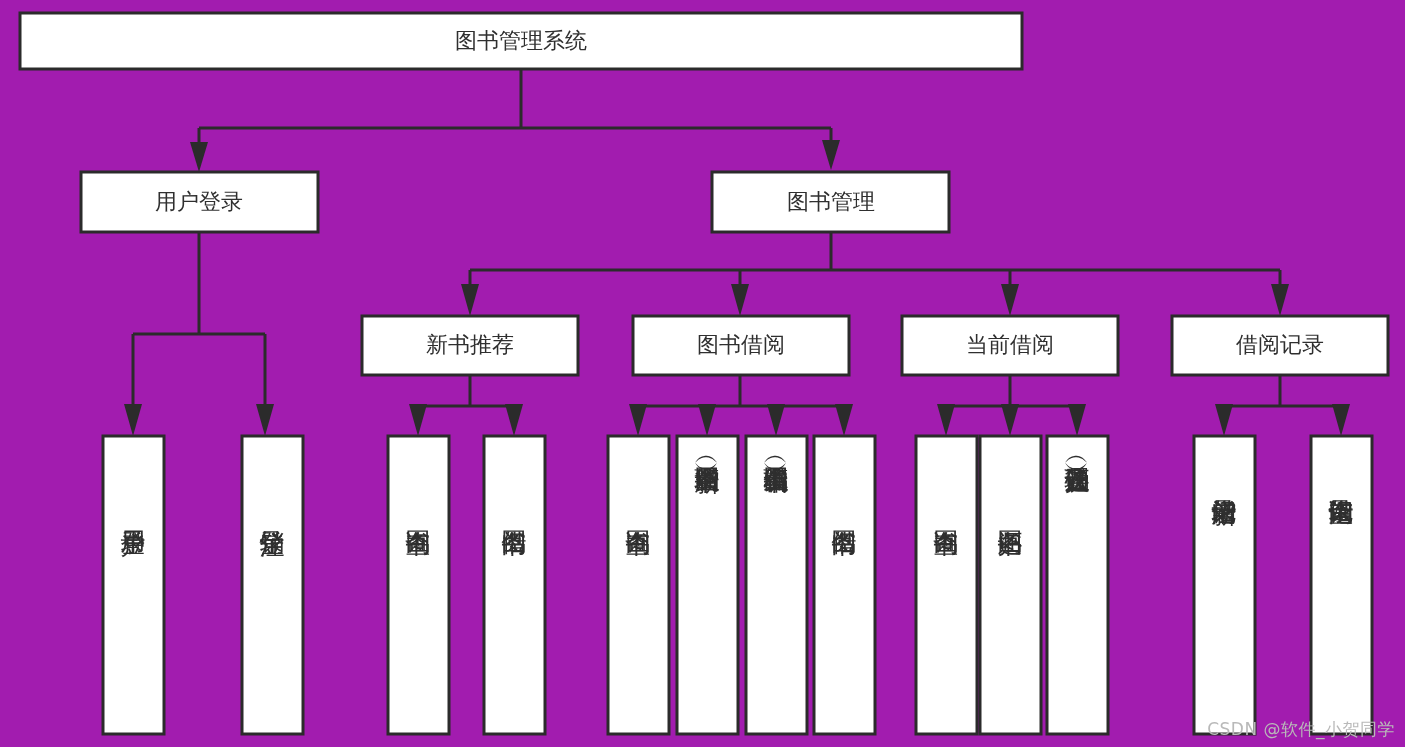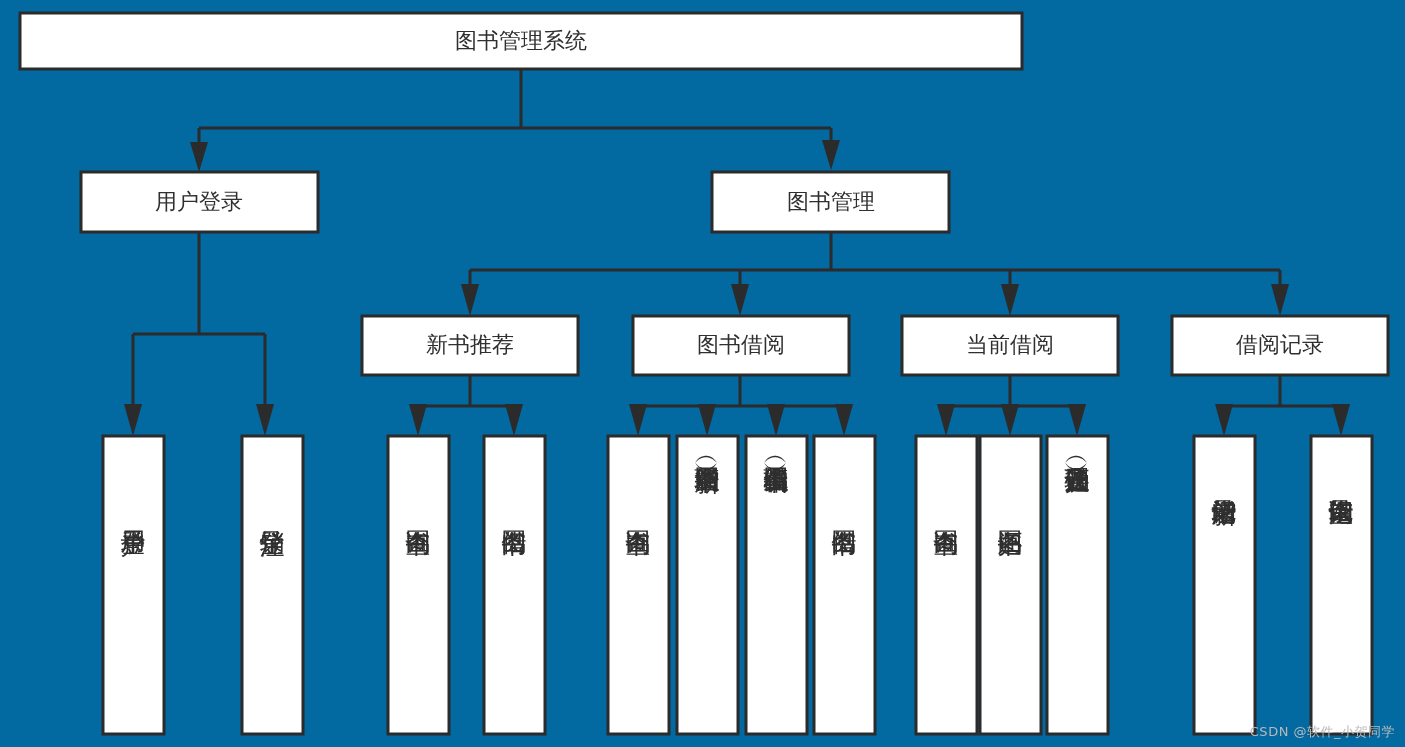--- a/index.html
+++ b/index.html
@@ -10,21 +10,21 @@
   body {
     width: 1405px;
     height: 747px;
     font-family: "DejaVu Sans", "Liberation Sans", sans-serif;
     overflow: hidden;
   }
   #diagram-root {
     position: relative;
     width: 1405px;
     height: 747px;
-    background: #0369a1;
+    background: #a21caf;
   }
   svg#flow {
     position: absolute;
     top: 0;
     left: 0;
     width: 1405px;
     height: 747px;
     display: block;
   }
   .node-box {
@@ -53,21 +53,21 @@
     fill: #2f2f2f;
     font-family: "DejaVu Sans", "Liberation Sans", sans-serif;
     font-size: 25px;
     text-anchor: middle;
   }
   .watermark {
     position: absolute;
     right: 10px;
     bottom: 6px;
     font-family: "DejaVu Sans", "Liberation Sans", sans-serif;
-    font-size: 13px;
+    font-size: 17px;
     color: #b9b9b9;
     letter-spacing: 0.5px;
     white-space: nowrap;
     pointer-events: none;
   }
 </style>
 </head>
 <body>
 
 <div id="diagram-root">

